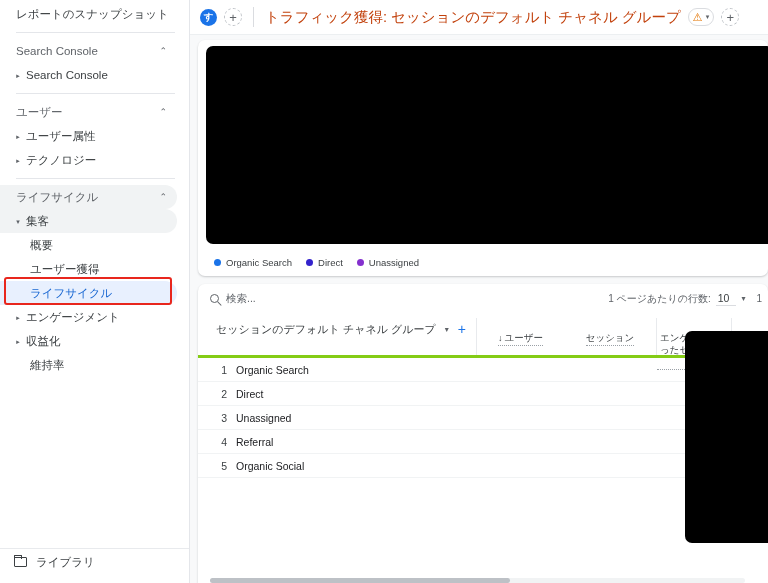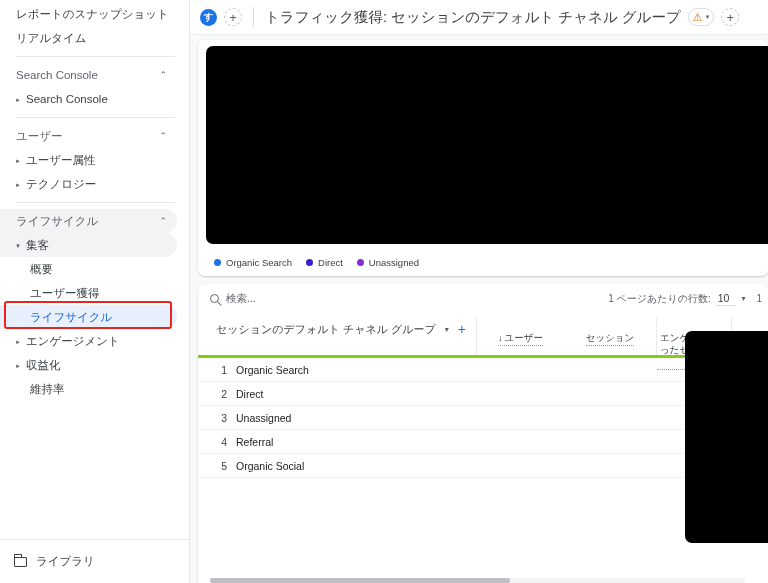--- a/index.html
+++ b/index.html
@@ -56,22 +56,22 @@
   #selected-box {
     position: absolute;
     left: 4px; top: -4px;
     width: 168px; height: 28px;
     border: 2px solid #e8261d;
     border-radius: 3px;
     pointer-events: none;
   }
 
   #library-row {
-    position: absolute; left: 0; bottom: 0;
-    width: 190px; height: 44px;
+    position: absolute; left: 0; bottom: 8px;
+    width: 190px; height: 27px;
     display: flex; align-items: center;
     padding-left: 14px;
     border-top: 1px solid #e8eaed;
     background: #fff;
     font-size: 11.5px; color: #3c4043;
     cursor: pointer;
   }
   .lib-icon {
     width: 13px; height: 10px;
     border: 1.4px solid #3c4043;
@@ -101,21 +101,21 @@
     flex: 0 0 17px; font-weight: bold;
   }
   .dashed-plus {
     width: 18px; height: 18px; border-radius: 50%;
     border: 1.2px dashed #bdc1c6;
     display:flex; align-items:center; justify-content:center;
     color: #5f6368; font-size: 13px; line-height: 1;
     margin-left: 7px; cursor: pointer; flex: 0 0 18px;
   }
   .topbar-sep { width:1px; height:20px; background:#dadce0; margin:0 11px 0 11px; }
-  #page-title { font-size: 14.5px; color: #404040; white-space: nowrap; }
+  #page-title { font-size: 14.5px; color: #c2410c; white-space: nowrap; }
   .warn-chip {
     margin-left: 7px;
     height: 18px; padding: 0 4px 0 4px;
     border: 1px solid #dadce0; border-radius: 9px;
     display: flex; align-items: center; gap: 3px;
     cursor: pointer;
   }
   .warn-tri { font-size: 11px; color: #e37400; line-height: 1; }
   .warn-caret { font-size: 7px; color: #5f6368; }
 
@@ -214,23 +214,20 @@
 </style>
 </head>
 <body>
 
 <div id="app">
 
   <div id="sidebar">
 
     <div class="nav-row nav-top">
       <span class="nav-lbl">レポートのスナップショット</span>
-    </div>
-    <div class="nav-row nav-top">
-      <span class="nav-lbl">リアルタイム</span>
     </div>
 
     <div class="divider"></div>
 
     <div class="nav-row nav-sec">
       <span class="nav-lbl">Search Console</span>
       <span class="nav-caret">⌃</span>
     </div>
     <div class="nav-row nav-child">
       <span class="nav-arrow">▸</span>

